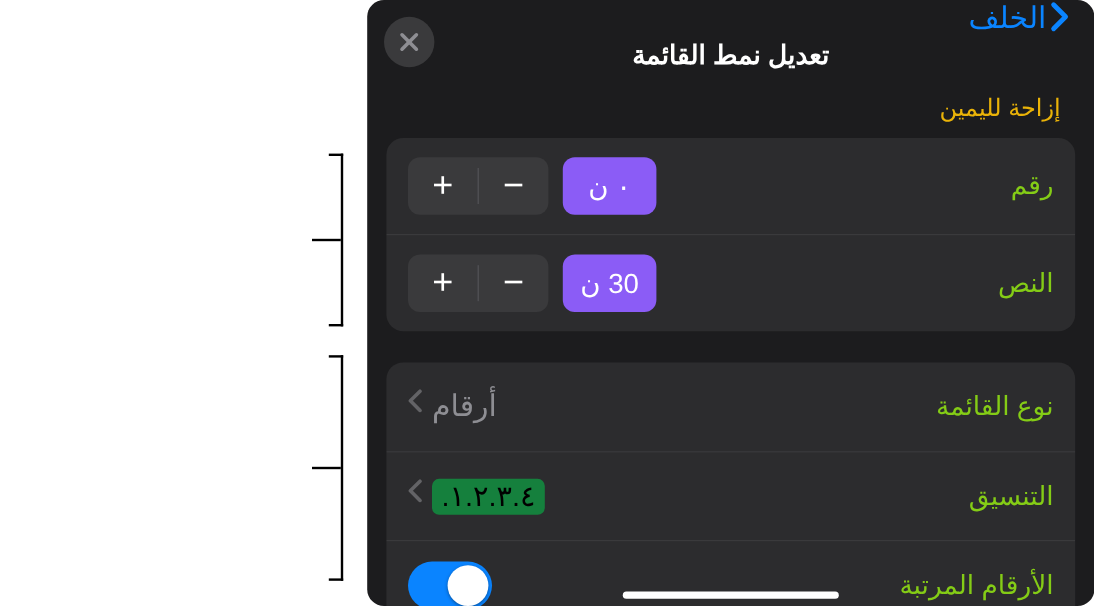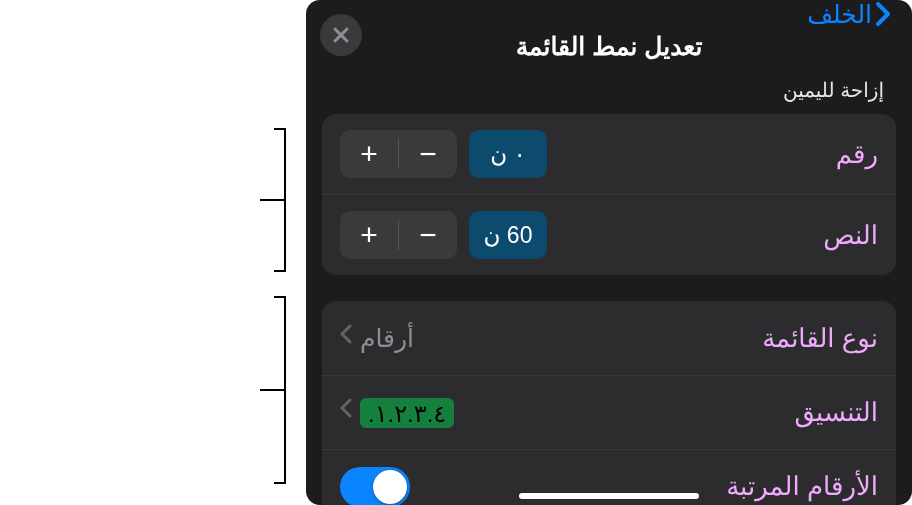--- a/index.html
+++ b/index.html
@@ -23,21 +23,21 @@
   
   .header {
     position: relative;
     height: 70px;
     display: flex;
     align-items: center;
     justify-content: center;
   }
   .header-title {
     color: #fff;
-    font-size: 25px;
+    font-size: 22px;
     font-weight: 600;
     margin-top: 22px;
   }
   .back-btn {
     position: absolute;
     right: 20px;
     top: 0;
     height: 70px;
     display: flex;
     align-items: flex-start;
@@ -52,21 +52,21 @@
     transform: translateY(-50%);
     width: 42px; height: 42px;
     border-radius: 50%;
     background: #3a3a3c;
     display: flex; align-items: center; justify-content: center;
   }
   .close-btn svg { width: 18px; height: 18px; }
 
   
   .section-label {
-    color: #e5e5e5;
+    color: #eab308;
     font-size: 20px;
     padding: 8px 28px 12px;
     text-align: right;
   }
 
   
   .card {
     background: #2c2c2e;
     border-radius: 14px;
     margin: 0 16px 26px;
@@ -74,32 +74,32 @@
   }
   .row {
     display: flex;
     align-items: center;
     justify-content: space-between;
     padding: 16px 18px;
     min-height: 74px;
   }
   .row + .row { border-top: 1px solid #3a3a3c; }
   .row-label {
-    color: #f0abfc;
-    font-size: 26px;
+    color: #84cc16;
+    font-size: 22px;
   }
   .row-controls {
     display: flex;
     align-items: center;
     gap: 12px;
   }
   .value-pill {
     min-width: 78px;
     height: 48px;
-    background: #0c4a6e;
+    background: #8b5cf6;
     border-radius: 10px;
     display: flex;
     align-items: center;
     justify-content: center;
     color: #fff;
     font-size: 23px;
     padding: 0 10px;
   }
   .stepper {
     display: flex;
@@ -232,21 +232,21 @@
         <div class="stepper">
           <button>−</button>
           <span class="divider"></span>
           <button>+</button>
         </div>
       </div>
     </div>
     <div class="row">
       <div class="row-label">النص</div>
       <div class="row-controls">
-        <div class="value-pill">60 ن</div>
+        <div class="value-pill">30 ن</div>
         <div class="stepper">
           <button>−</button>
           <span class="divider"></span>
           <button>+</button>
         </div>
       </div>
     </div>
   </div>
 
   <div class="card" style="margin-bottom:0;">

